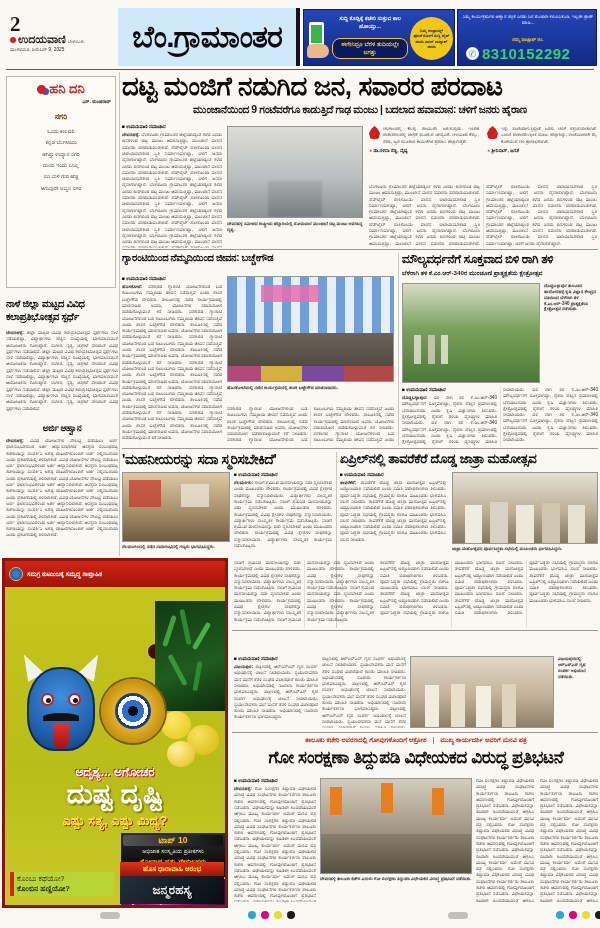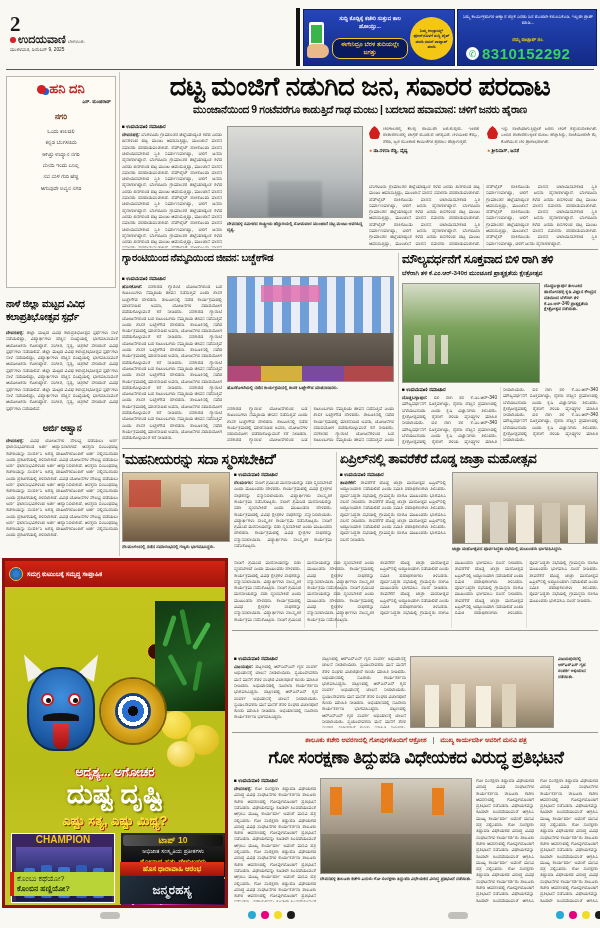--- a/index.html
+++ b/index.html
@@ -42,20 +42,23 @@
   <div class="abs" style="left:10px;top:14px;width:106px;height:52px">
     <div style="font-family:'Liberation Serif',serif;font-size:21px;font-weight:bold;line-height:1">2</div>
     <div style="display:flex;align-items:baseline;gap:2px;margin-top:-2px">
       <span style="width:6px;height:6px;border-radius:50%;background:#d42027;display:inline-block"></span>
       <span style="font-size:11px;font-weight:bold">ಉದಯವಾಣಿ</span>
       <span style="font-size:4.5px;color:#444">ಬೆಂಗಳೂರು</span>
     </div>
     <div style="font-size:4.8px;color:#222;margin-top:1px">ಮಂಗಳವಾರ, ಡಿಸೆಂಬರ್ 9, 2025</div>
   </div>
 
+  <div class="abs mast" style="left:118px;top:8px;width:178px;height:58px">
+    <span>ಬೆಂ.ಗ್ರಾಮಾಂತರ</span>
+  </div>
   <div class="abs" style="left:296px;top:8px;width:4px;height:58px;background:#141414"></div>
 
   <div class="abs adblue" style="left:303px;top:9px;width:152px;height:57px">
     <div class="abs" style="left:3px;top:8px;width:26px;height:42px">
       <div style="position:absolute;left:2px;top:4px;width:15px;height:26px;background:#fff;border-radius:2px"></div>
       <div style="position:absolute;left:4px;top:7px;width:11px;height:18px;background:#39b54a"></div>
       <div style="position:absolute;left:0;top:26px;width:22px;height:14px;background:#e9b98a;border-radius:6px 8px 8px 4px"></div>
     </div>
     <div class="abs" style="left:30px;top:5px;width:72px;font-size:5.6px;font-weight:bold;color:#fff;text-align:center;line-height:1.35">ಸುದ್ದಿ ಕೊಡ್ಲಿಕ್ಕೆ ಕಚೇರಿ ಸುತ್ತುವ ಕಾಲ ಹೋಯ್ತು...</div>
     <div class="abs" style="left:28px;top:28px;width:76px;background:#0a1a5e;border:1px solid #f6c51c;border-radius:8px;padding:2px 2px;font-size:6px;font-weight:bold;color:#f6c51c;text-align:center;line-height:1.25">ಈಗೇನಿದ್ರೂ ಬೆರಳ ತುದಿಯಲ್ಲೇ ಜಗತ್ತು</div>
@@ -96,21 +99,21 @@
   <div class="abs bt" style="left:6px;top:330px;width:112px;height:90px">
     <span class="dl">ದೇವನಹಳ್ಳಿ:</span>
     <span>ಜಿಲ್ಲಾ ಮಟ್ಟದ ವಿವಿಧ ಕಲಾಪ್ರತಿಭೋತ್ಸವ ಸ್ಪರ್ಧೆಗಳು ನಾಳೆ ನಡೆಯಲಿದ್ದು, ವಿದ್ಯಾರ್ಥಿಗಳು ಹೆಚ್ಚಿನ ಸಂಖ್ಯೆಯಲ್ಲಿ ಭಾಗವಹಿಸುವಂತೆ ಆಯೋಜಕರು ಕೋರಿದ್ದಾರೆ. ಸಂಗೀತ, ನೃತ್ಯ, ಚಿತ್ರಕಲೆ ಸೇರಿದಂತೆ ವಿವಿಧ ಸ್ಪರ್ಧೆಗಳು ನಡೆಯಲಿವೆ.  ಜಿಲ್ಲಾ ಮಟ್ಟದ ವಿವಿಧ ಕಲಾಪ್ರತಿಭೋತ್ಸವ ಸ್ಪರ್ಧೆಗಳು ನಾಳೆ ನಡೆಯಲಿದ್ದು, ವಿದ್ಯಾರ್ಥಿಗಳು ಹೆಚ್ಚಿನ ಸಂಖ್ಯೆಯಲ್ಲಿ ಭಾಗವಹಿಸುವಂತೆ ಆಯೋಜಕರು ಕೋರಿದ್ದಾರೆ. ಸಂಗೀತ, ನೃತ್ಯ, ಚಿತ್ರಕಲೆ ಸೇರಿದಂತೆ ವಿವಿಧ ಸ್ಪರ್ಧೆಗಳು ನಡೆಯಲಿವೆ.  ಜಿಲ್ಲಾ ಮಟ್ಟದ ವಿವಿಧ ಕಲಾಪ್ರತಿಭೋತ್ಸವ ಸ್ಪರ್ಧೆಗಳು ನಾಳೆ ನಡೆಯಲಿದ್ದು, ವಿದ್ಯಾರ್ಥಿಗಳು ಹೆಚ್ಚಿನ ಸಂಖ್ಯೆಯಲ್ಲಿ ಭಾಗವಹಿಸುವಂತೆ ಆಯೋಜಕರು ಕೋರಿದ್ದಾರೆ. ಸಂಗೀತ, ನೃತ್ಯ, ಚಿತ್ರಕಲೆ ಸೇರಿದಂತೆ ವಿವಿಧ ಸ್ಪರ್ಧೆಗಳು ನಡೆಯಲಿವೆ.  ಜಿಲ್ಲಾ ಮಟ್ಟದ ವಿವಿಧ ಕಲಾಪ್ರತಿಭೋತ್ಸವ ಸ್ಪರ್ಧೆಗಳು ನಾಳೆ ನಡೆಯಲಿದ್ದು, ವಿದ್ಯಾರ್ಥಿಗಳು ಹೆಚ್ಚಿನ ಸಂಖ್ಯೆಯಲ್ಲಿ ಭಾಗವಹಿಸುವಂತೆ ಆಯೋಜಕರು ಕೋರಿದ್ದಾರೆ. ಸಂಗೀತ, ನೃತ್ಯ, ಚಿತ್ರಕಲೆ ಸೇರಿದಂತೆ ವಿವಿಧ ಸ್ಪರ್ಧೆಗಳು ನಡೆಯಲಿವೆ. </span>
   </div>
   <div class="abs hl" style="left:6px;top:424px;width:112px;font-size:9px;text-align:center">ಅರ್ಜಿ ಆಹ್ವಾನ</div>
   <div class="abs bt" style="left:6px;top:438px;width:112px;height:116px">
     <span class="dl">ದೇವನಹಳ್ಳಿ:</span>
     <span>ವಿವಿಧ ಯೋಜನೆಗಳ ಸೌಲಭ್ಯ ಪಡೆಯಲು ಅರ್ಹ ಫಲಾನುಭವಿಗಳಿಂದ ಅರ್ಜಿ ಆಹ್ವಾನಿಸಲಾಗಿದೆ. ಆಸಕ್ತರು ಸಂಬಂಧಪಟ್ಟ ಕಚೇರಿಯನ್ನು ಸಂಪರ್ಕಿಸಿ ಅಗತ್ಯ ದಾಖಲೆಗಳೊಂದಿಗೆ ಅರ್ಜಿ ಸಲ್ಲಿಸಬಹುದು ಎಂದು ಪ್ರಕಟಣೆಯಲ್ಲಿ ತಿಳಿಸಲಾಗಿದೆ.  ವಿವಿಧ ಯೋಜನೆಗಳ ಸೌಲಭ್ಯ ಪಡೆಯಲು ಅರ್ಹ ಫಲಾನುಭವಿಗಳಿಂದ ಅರ್ಜಿ ಆಹ್ವಾನಿಸಲಾಗಿದೆ. ಆಸಕ್ತರು ಸಂಬಂಧಪಟ್ಟ ಕಚೇರಿಯನ್ನು ಸಂಪರ್ಕಿಸಿ ಅಗತ್ಯ ದಾಖಲೆಗಳೊಂದಿಗೆ ಅರ್ಜಿ ಸಲ್ಲಿಸಬಹುದು ಎಂದು ಪ್ರಕಟಣೆಯಲ್ಲಿ ತಿಳಿಸಲಾಗಿದೆ.  ವಿವಿಧ ಯೋಜನೆಗಳ ಸೌಲಭ್ಯ ಪಡೆಯಲು ಅರ್ಹ ಫಲಾನುಭವಿಗಳಿಂದ ಅರ್ಜಿ ಆಹ್ವಾನಿಸಲಾಗಿದೆ. ಆಸಕ್ತರು ಸಂಬಂಧಪಟ್ಟ ಕಚೇರಿಯನ್ನು ಸಂಪರ್ಕಿಸಿ ಅಗತ್ಯ ದಾಖಲೆಗಳೊಂದಿಗೆ ಅರ್ಜಿ ಸಲ್ಲಿಸಬಹುದು ಎಂದು ಪ್ರಕಟಣೆಯಲ್ಲಿ ತಿಳಿಸಲಾಗಿದೆ.  ವಿವಿಧ ಯೋಜನೆಗಳ ಸೌಲಭ್ಯ ಪಡೆಯಲು ಅರ್ಹ ಫಲಾನುಭವಿಗಳಿಂದ ಅರ್ಜಿ ಆಹ್ವಾನಿಸಲಾಗಿದೆ. ಆಸಕ್ತರು ಸಂಬಂಧಪಟ್ಟ ಕಚೇರಿಯನ್ನು ಸಂಪರ್ಕಿಸಿ ಅಗತ್ಯ ದಾಖಲೆಗಳೊಂದಿಗೆ ಅರ್ಜಿ ಸಲ್ಲಿಸಬಹುದು ಎಂದು ಪ್ರಕಟಣೆಯಲ್ಲಿ ತಿಳಿಸಲಾಗಿದೆ.  ವಿವಿಧ ಯೋಜನೆಗಳ ಸೌಲಭ್ಯ ಪಡೆಯಲು ಅರ್ಹ ಫಲಾನುಭವಿಗಳಿಂದ ಅರ್ಜಿ ಆಹ್ವಾನಿಸಲಾಗಿದೆ. ಆಸಕ್ತರು ಸಂಬಂಧಪಟ್ಟ ಕಚೇರಿಯನ್ನು ಸಂಪರ್ಕಿಸಿ ಅಗತ್ಯ ದಾಖಲೆಗಳೊಂದಿಗೆ ಅರ್ಜಿ ಸಲ್ಲಿಸಬಹುದು ಎಂದು ಪ್ರಕಟಣೆಯಲ್ಲಿ ತಿಳಿಸಲಾಗಿದೆ. </span>
   </div>
 
-  <div class="abs hl" style="left:122px;top:73px;width:476px;font-size:26px;text-align:center">ದಟ್ಟ ಮಂಜಿಗೆ ನಡುಗಿದ ಜನ, ಸವಾರರ ಪರದಾಟ</div>
+  <div class="abs hl" style="left:122px;top:73px;width:476px;font-size:26px;">ದಟ್ಟ ಮಂಜಿಗೆ ನಡುಗಿದ ಜನ, ಸವಾರರ ಪರದಾಟ</div>
   <div class="abs hl" style="left:122px;top:104px;width:476px;font-size:10.5px;text-align:center;color:#111">ಮುಂಜಾನೆಯಿಂದ 9 ಗಂಟೆವರೆಗೂ ಕಾಡುತ್ತಿದೆ ಗಾಢ ಮಂಜು | ಬದಲಾದ ಹವಾಮಾನ: ಚಳಿಗೆ ಜನರು ಹೈರಾಣ</div>
 
   <div class="abs bt" style="left:122px;top:124px;width:100px;height:124px">
     <div class="byline"><span>■</span> <span>ಉದಯವಾಣಿ ಸಮಾಚಾರ</span></div>
     <span class="dl">ದೇವನಹಳ್ಳಿ:</span>
     <span>ಬೆಂಗಳೂರು ಗ್ರಾಮಾಂತರ ಜಿಲ್ಲೆಯಾದ್ಯಂತ ಕಳೆದ ಎರಡು ದಿನಗಳಿಂದ ದಟ್ಟ ಮಂಜು ಆವರಿಸುತ್ತಿದ್ದು, ಮುಂಜಾನೆ ವಾಹನ ಸವಾರರು ಪರದಾಡುವಂತಾಗಿದೆ. ಹೆಡ್‌ಲೈಟ್ ಹಾಕಿಕೊಂಡು ವಾಹನ ಚಲಾಯಿಸಬೇಕಾದ ಸ್ಥಿತಿ ನಿರ್ಮಾಣವಾಗಿದ್ದು, ಚಳಿಗೆ ಜನರು ಹೈರಾಣಾಗಿದ್ದಾರೆ.  ಬೆಂಗಳೂರು ಗ್ರಾಮಾಂತರ ಜಿಲ್ಲೆಯಾದ್ಯಂತ ಕಳೆದ ಎರಡು ದಿನಗಳಿಂದ ದಟ್ಟ ಮಂಜು ಆವರಿಸುತ್ತಿದ್ದು, ಮುಂಜಾನೆ ವಾಹನ ಸವಾರರು ಪರದಾಡುವಂತಾಗಿದೆ. ಹೆಡ್‌ಲೈಟ್ ಹಾಕಿಕೊಂಡು ವಾಹನ ಚಲಾಯಿಸಬೇಕಾದ ಸ್ಥಿತಿ ನಿರ್ಮಾಣವಾಗಿದ್ದು, ಚಳಿಗೆ ಜನರು ಹೈರಾಣಾಗಿದ್ದಾರೆ.  ಬೆಂಗಳೂರು ಗ್ರಾಮಾಂತರ ಜಿಲ್ಲೆಯಾದ್ಯಂತ ಕಳೆದ ಎರಡು ದಿನಗಳಿಂದ ದಟ್ಟ ಮಂಜು ಆವರಿಸುತ್ತಿದ್ದು, ಮುಂಜಾನೆ ವಾಹನ ಸವಾರರು ಪರದಾಡುವಂತಾಗಿದೆ. ಹೆಡ್‌ಲೈಟ್ ಹಾಕಿಕೊಂಡು ವಾಹನ ಚಲಾಯಿಸಬೇಕಾದ ಸ್ಥಿತಿ ನಿರ್ಮಾಣವಾಗಿದ್ದು, ಚಳಿಗೆ ಜನರು ಹೈರಾಣಾಗಿದ್ದಾರೆ.  ಬೆಂಗಳೂರು ಗ್ರಾಮಾಂತರ ಜಿಲ್ಲೆಯಾದ್ಯಂತ ಕಳೆದ ಎರಡು ದಿನಗಳಿಂದ ದಟ್ಟ ಮಂಜು ಆವರಿಸುತ್ತಿದ್ದು, ಮುಂಜಾನೆ ವಾಹನ ಸವಾರರು ಪರದಾಡುವಂತಾಗಿದೆ. ಹೆಡ್‌ಲೈಟ್ ಹಾಕಿಕೊಂಡು ವಾಹನ ಚಲಾಯಿಸಬೇಕಾದ ಸ್ಥಿತಿ ನಿರ್ಮಾಣವಾಗಿದ್ದು, ಚಳಿಗೆ ಜನರು ಹೈರಾಣಾಗಿದ್ದಾರೆ.  ಬೆಂಗಳೂರು ಗ್ರಾಮಾಂತರ ಜಿಲ್ಲೆಯಾದ್ಯಂತ ಕಳೆದ ಎರಡು ದಿನಗಳಿಂದ ದಟ್ಟ ಮಂಜು ಆವರಿಸುತ್ತಿದ್ದು, ಮುಂಜಾನೆ ವಾಹನ ಸವಾರರು ಪರದಾಡುವಂತಾಗಿದೆ. ಹೆಡ್‌ಲೈಟ್ ಹಾಕಿಕೊಂಡು ವಾಹನ ಚಲಾಯಿಸಬೇಕಾದ ಸ್ಥಿತಿ ನಿರ್ಮಾಣವಾಗಿದ್ದು, ಚಳಿಗೆ ಜನರು ಹೈರಾಣಾಗಿದ್ದಾರೆ. </span>
   </div>
 
   <div class="photo" style="left:227px;top:126px;width:136px;height:92px;background:linear-gradient(180deg,#dcdcd8 0%,#bcbfc0 55%,#8e9396 100%)">
     <div style="position:absolute;left:30%;top:60%;width:40%;height:40%;background:linear-gradient(180deg,#a6abad,#777d80);filter:blur(1px)"></div>
@@ -291,30 +294,20 @@
     </div>
 
     <div style="position:absolute;left:96px;top:118px;width:64px;height:64px;border-radius:50%;background:radial-gradient(circle,#f7e08a 0%,#d4a017 55%,#9c7209 100%);box-shadow:0 0 0 2px #7a5a06">
       <div style="position:absolute;left:14px;top:14px;width:36px;height:36px;border-radius:50%;background:radial-gradient(circle,#0a0a0a 0 5px,#2a6fd4 5px 11px,#ffffff 11px 15px,#1a3f7a 15px)"></div>
     </div>
 
     <div style="position:absolute;left:0;top:204px;width:100%;text-align:center;font-size:12px;font-weight:bold;color:#fff;text-shadow:1px 1px 0 #c6201f,-1px -1px 0 #c6201f">ಅದೃಶ್ಯ... ಅಗೋಚರ</div>
     <div style="position:absolute;left:0;top:252px;width:100%;text-align:center;font-size:13px;font-weight:bold;color:#ffe93c;text-shadow:1px 1px 0 #a31212">ಎಷ್ಟು ಸತ್ಯ, ಎಷ್ಟು ಮಿಥ್ಯ?</div>
     <div style="position:absolute;left:0;top:218px;width:100%;text-align:center;font-size:27px;font-weight:bold;color:#fff;text-shadow:2px 2px 0 #8a8a00,0 0 4px #0003">ದುಷ್ಟ ದೃಷ್ಟಿ</div>
 
-    <div style="position:absolute;left:6px;top:272px;width:104px;height:70px;background:#3a2560;border:1px solid #fff">
-      <div style="font-size:10px;font-weight:bold;color:#f6c51c;text-align:center">CHAMPION</div>
-      <div style="position:absolute;left:4px;top:13px;width:96px;height:54px;background:linear-gradient(180deg,#5a50a8 0%,#2b2f6e 50%,#171b48 100%)">
-        <div style="position:absolute;left:8%;bottom:6%;width:12%;height:55%;background:#3f6fd0;border-radius:2px"></div>
-        <div style="position:absolute;left:26%;bottom:6%;width:12%;height:60%;background:#3464c2;border-radius:2px"></div>
-        <div style="position:absolute;left:44%;bottom:6%;width:12%;height:57%;background:#3f6fd0;border-radius:2px"></div>
-        <div style="position:absolute;left:62%;bottom:6%;width:12%;height:60%;background:#2f5cb8;border-radius:2px"></div>
-        <div style="position:absolute;left:80%;bottom:6%;width:12%;height:55%;background:#3f6fd0;border-radius:2px"></div>
-      </div>
-    </div>
     <div style="position:absolute;left:6px;top:344px;width:104px;background:#fdfdf2;padding:2px 3px;border:1px solid #ddd">
       
       
     </div>
 
     <div style="position:absolute;left:6px;top:312px;width:0;height:0"></div>
 
     <div style="position:absolute;left:116px;top:272px;width:104px;height:44px;background:linear-gradient(180deg,#2b2b2b,#000);padding:2px">
       <div style="font-size:8.6px;font-weight:bold;color:#f6c51c;text-align:center;background:linear-gradient(90deg,#555,#111);border-radius:3px">ಟಾಪ್ 10</div>
       <div class="panel-txt" style="font-size:6px;color:#fff;text-align:center;margin-top:2px">ಅಭಿಜಾತ ಸಂಸ್ಕೃತಿಯ ಪ್ರತೀಕಗಳು</div>

